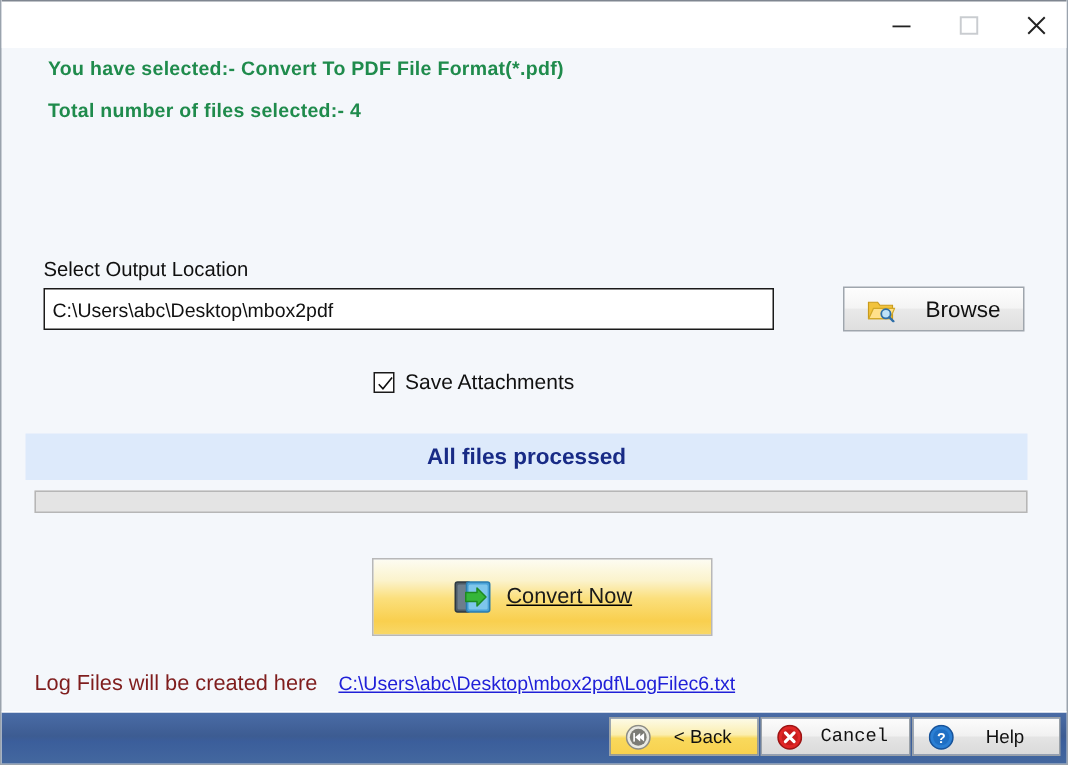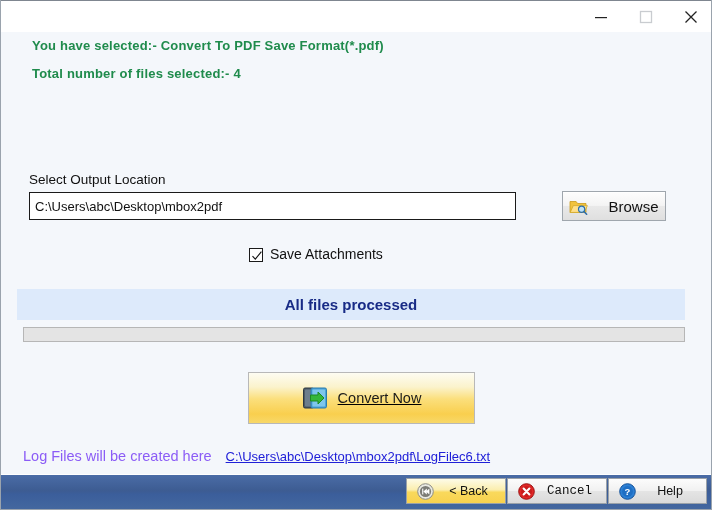--- a/index.html
+++ b/index.html
@@ -57,21 +57,21 @@
     width: 487px; height: 28px;
     background: #ffffff;
     border: 1px solid #1a1a1a;
     font-family: "Liberation Sans", sans-serif;
     font-size: 13px; color: #111;
     padding: 4px 5px;
     outline: none;
   }
   .browse-btn {
     position: absolute; left: 561px; top: 191px;
-    width: 104px; height: 30px;
+    width: 121px; height: 30px;
     border: 1px solid #9fa6ad;
     background: linear-gradient(to bottom, #fdfdfd 0%, #f4f4f4 48%, #e9e9e9 50%, #dfdfdf 100%);
     display: flex; align-items: center; justify-content: center;
     gap: 20px;
     font-size: 15px; color: #111;
     cursor: default;
     box-shadow: 0 1px 0 rgba(255,255,255,.8) inset;
   }
 
   
@@ -128,21 +128,21 @@
     text-decoration: underline;
   }
   .convert-label { font-size: 14.5px; color: #1a1a1a; }
 
   
   .log-row {
     position: absolute; left: 22px; top: 448px;
     display: flex; align-items: baseline; gap: 14px;
   }
   .log-label {
-    color: #8b5cf6;
+    color: #7f1d1d;
     font-size: 14.5px;
   }
   .log-link {
     color: #2020d8;
     font-size: 13px;
     text-decoration: underline;
     cursor: default;
   }
 
   
@@ -199,21 +199,21 @@
       </svg>
     </div>
     <div class="win-btn">
       <svg width="16" height="16" viewBox="0 0 16 16">
         <path d="M2.5 2.5 L13.5 13.5 M13.5 2.5 L2.5 13.5" stroke="#222" stroke-width="1.3" fill="none"></path>
       </svg>
     </div>
   </div>
 
   <div class="hdr-lines">
-    <div class="hdr-line l1">You have selected:- Convert To PDF Save Format(*.pdf)</div>
+    <div class="hdr-line l1">You have selected:- Convert To PDF File Format(*.pdf)</div>
     <div class="hdr-line l2">Total number of files selected:- 4</div>
   </div>
 
   <div class="lbl-output">Select Output Location</div>
 
   <input class="path-field" type="text" spellcheck="false" value="C:\Users\abc\Desktop\mbox2pdf" style="">
 
   <div class="browse-btn">
     <svg width="19" height="17" viewBox="0 0 19 17">
       <path d="M1 3.5 L1 14.5 L17 14.5 L17 5.5 L8.6 5.5 L7.1 3.5 Z" fill="#f2c33c" stroke="#c99a1c" stroke-width="0.8"></path>

